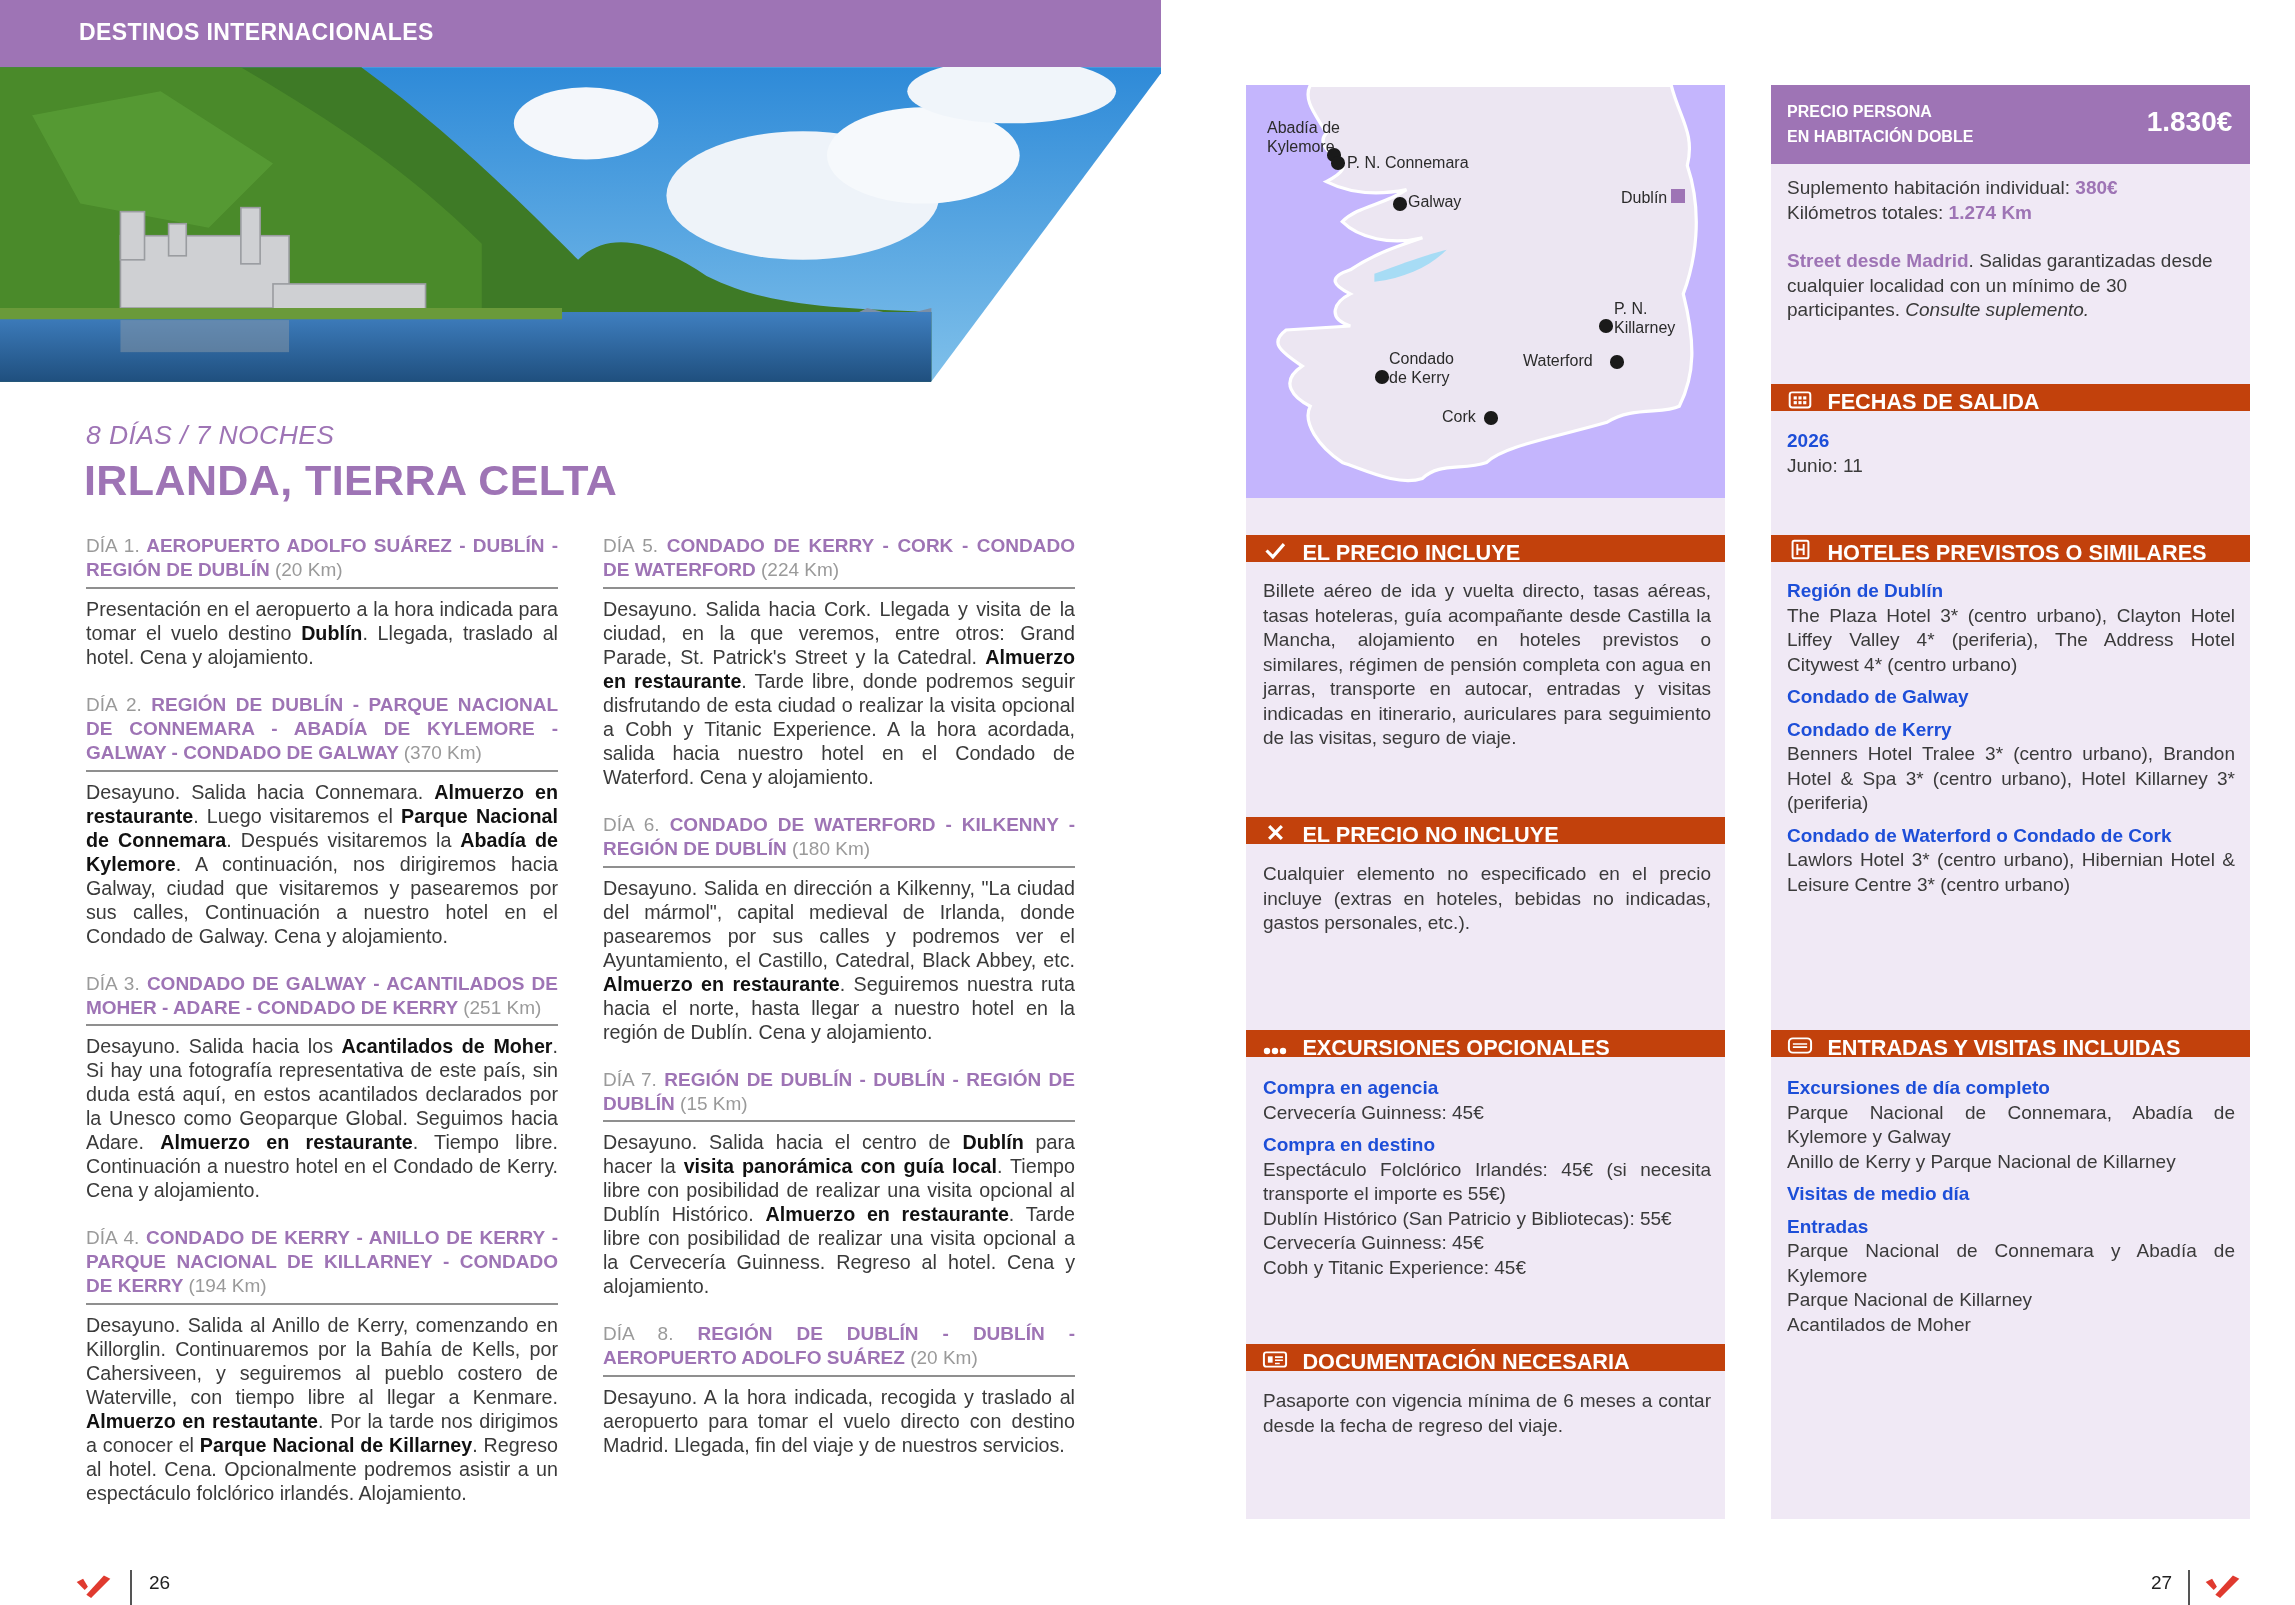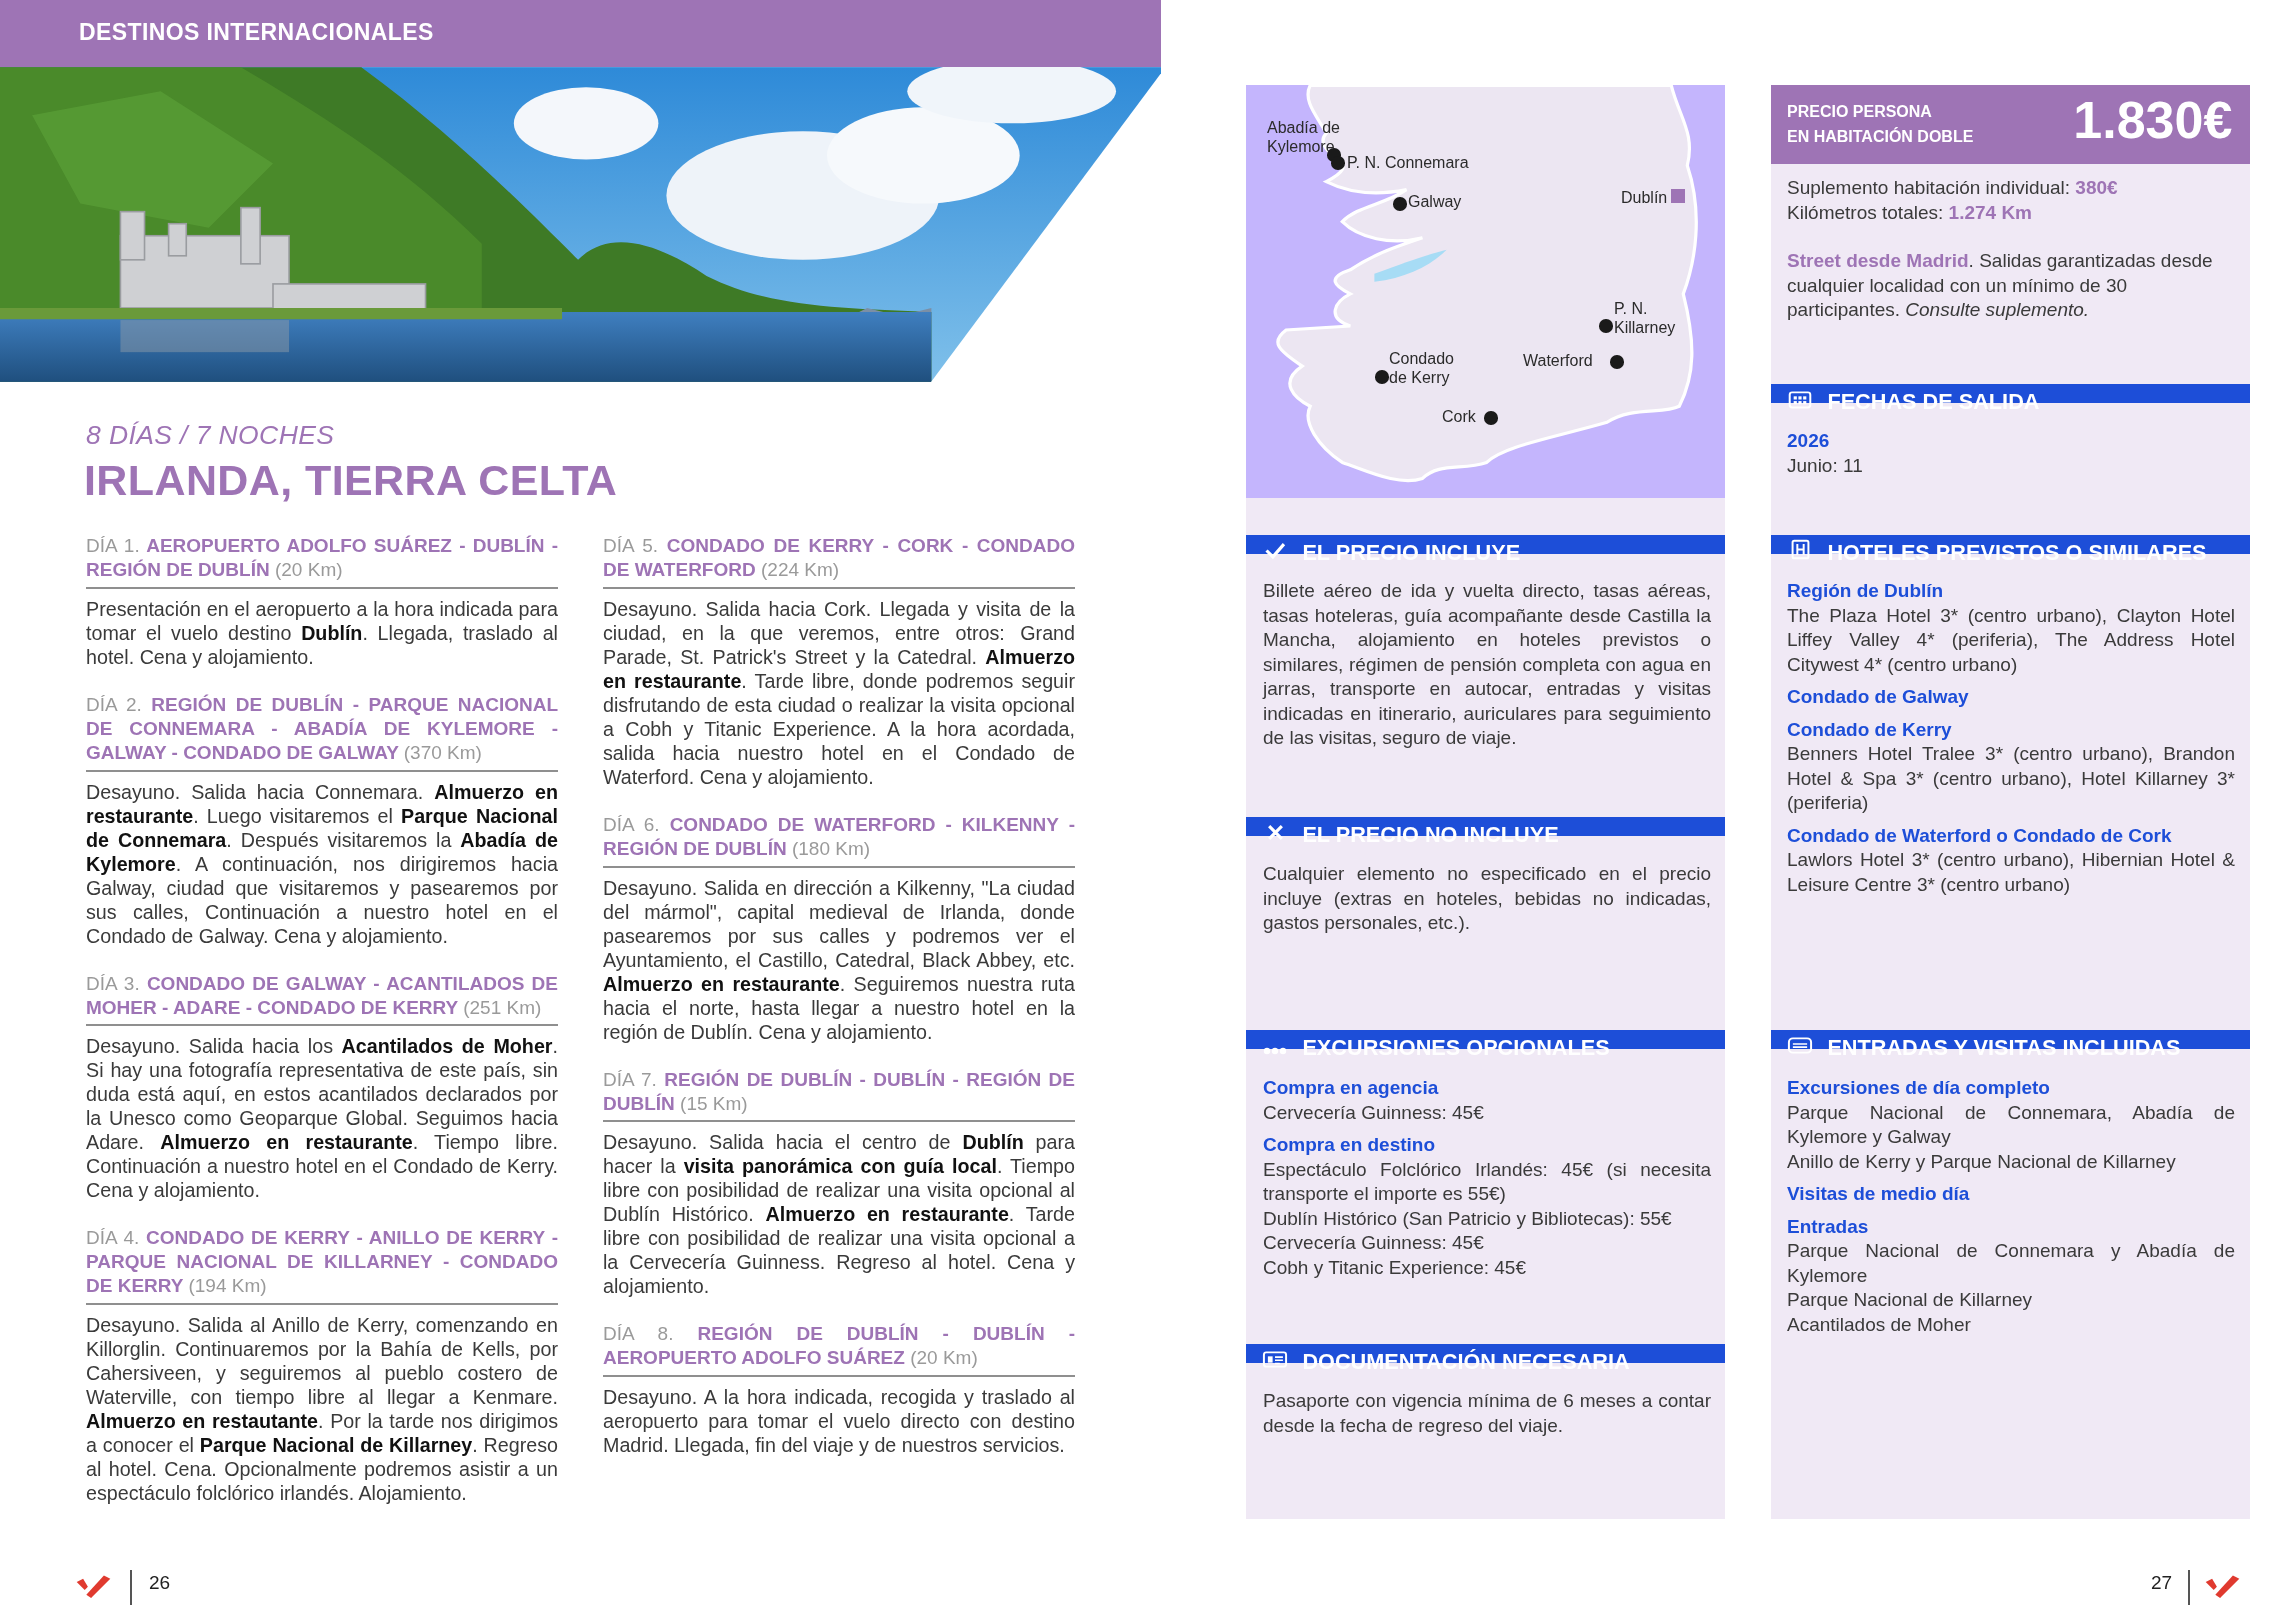--- a/index.html
+++ b/index.html
@@ -33,34 +33,34 @@
 
   .panel { position: absolute; background: #f0e9f5; }
   .panel-l { left: 1246px; top: 85px; width: 479px; height: 1434px; }
   .panel-r { left: 1771px; top: 85px; width: 479px; height: 1434px; }
 
   .map { position: absolute; left: 1246px; top: 85px; width: 479px; height: 413px; background: #c4b5fd; overflow: hidden; }
   .map .place { position: absolute; font-size: 16px; color: #2b2b2b; line-height: 18.5px; }
   .map .dot { position: absolute; width: 13.6px; height: 13.6px; border-radius: 50%; background: #1a1a1a; }
   .map .sq { position: absolute; width: 13.6px; height: 13.6px; background: #9e74b5; }
 
-  .sec-head { position: absolute; height: 19px; background: #1d4ed8; color: #fff; font-weight: bold; font-size: 21.7px; line-height: 35px; padding-left: 16px; white-space: nowrap; }
+  .sec-head { position: absolute; height: 27px; background: #c2410c; color: #fff; font-weight: bold; font-size: 21.7px; line-height: 35px; padding-left: 16px; white-space: nowrap; }
   .sec-head .ico { display: inline-block; width: 26px; margin-right: 14.4px; text-align: center; }
   .sec-l { left: 1246px; width: 479px; }
   .sec-r { left: 1771px; width: 479px; }
 
   .sec-body { position: absolute; font-size: 19px; line-height: 24.5px; color: #3a3a3a; text-align: justify; }
   .sec-body.l { left: 1263px; width: 448px; }
   .sec-body.r { left: 1787px; width: 448px; }
   .sub-h { color: #1d4ed8; font-weight: bold; }
   .gap { height: 8px; }
 
   .price-head { position: absolute; left: 1771px; top: 85px; width: 479px; height: 79px; background: #9e74b5; color: #fff; }
   .price-head .ph-label { position: absolute; left: 16px; top: 14.4px; font-size: 16px; font-weight: bold; line-height: 25px; }
-  .price-head .ph-value { position: absolute; right: 17.7px; top: 5px; font-size: 52px; font-weight: 900; }
+  .price-head .ph-value { position: absolute; right: 17.7px; top: 21px; font-size: 28px; font-weight: 900; }
   .accent { color: #9e74b5; font-weight: bold; }
 </style>
 </head>
 <body>
 
 <div class="top-bar">
   <span class="label">DESTINOS INTERNACIONALES</span>
 </div>
 
 <div class="hero">

